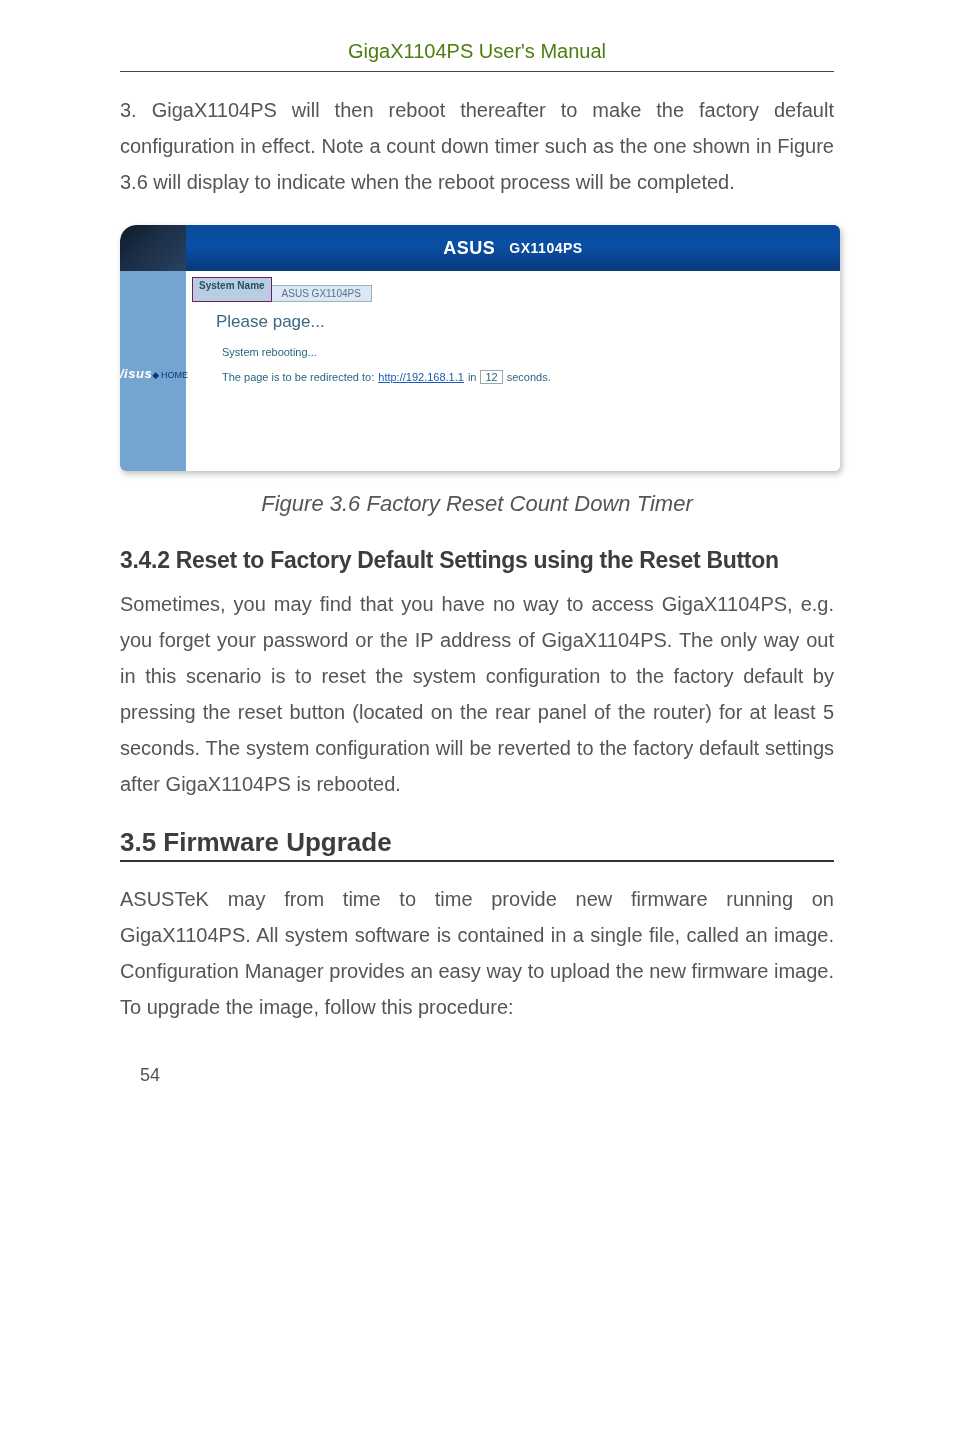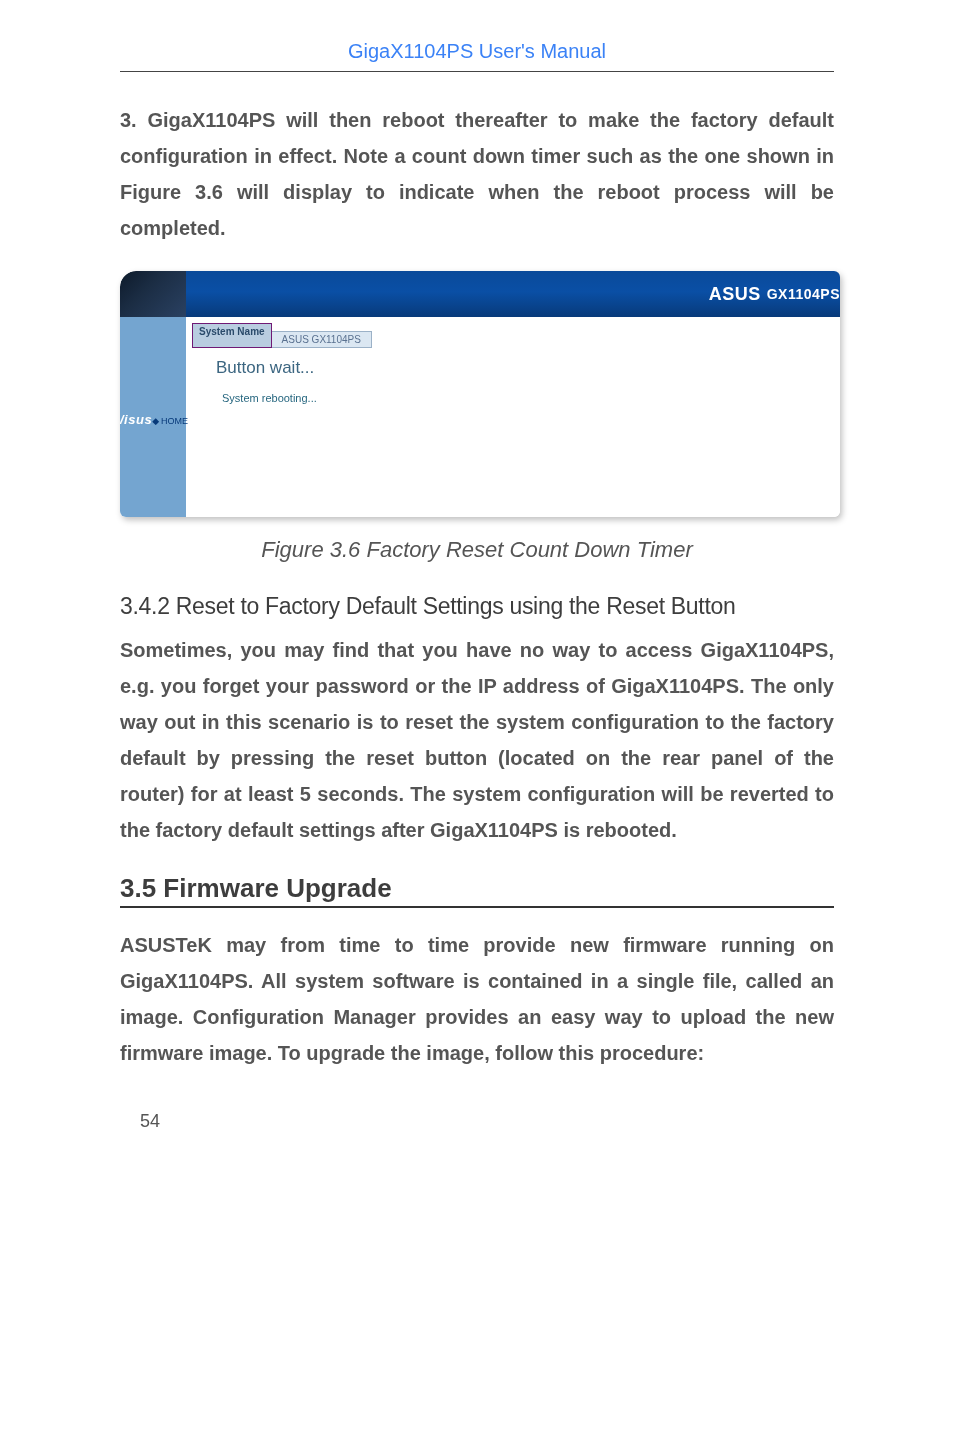--- a/index.html
+++ b/index.html
@@ -7,32 +7,31 @@
       width: 954px;
       height: 1431px;
       background: #ffffff;
       padding: 40px 120px 60px 120px;
       font-family: Arial, Helvetica, sans-serif;
       color: #555555;
     }
     .doc-header {
       text-align: center;
       font-size: 20px;
-      color: #3b82f6;
+      color: #4d7c0f;
       padding-bottom: 8px;
       border-bottom: 1px solid #444;
-      margin-bottom: 30px;
+      margin-bottom: 20px;
     }
     .paragraph {
       font-size: 20px;
       line-height: 1.8;
       text-align: justify;
       color: #555555;
       margin-bottom: 25px;
-      font-weight: bold;
     }
     .screenshot {
       width: 720px;
       margin: 20px 0 10px 0;
       border-radius: 16px 6px 6px 6px;
       overflow: hidden;
       background: #ffffff;
       box-shadow: 2px 3px 6px rgba(0,0,0,0.25);
     }
     .screenshot-top {
@@ -42,22 +41,23 @@
     .screenshot-corner {
       width: 66px;
       background: linear-gradient(135deg, #0d1a2a 0%, #1b2d44 40%, #2a4162 100%);
       border-top-left-radius: 16px;
     }
     .screenshot-banner {
       flex: 1;
       background: linear-gradient(180deg, #0a4a9a 0%, #0a4fa5 45%, #083a7a 100%);
       display: flex;
       align-items: center;
-      justify-content: flex-end;
+      justify-content: center;
       position: relative;
+      gap: 8px;
     }
     .screenshot-banner .title-asus {
       color: #fff;
       font-weight: 700;
       font-size: 18px;
       letter-spacing: 0.5px;
       margin-right: 6px;
     }
     .screenshot-banner .title-model {
       color: #fff;
@@ -158,21 +158,21 @@
       text-align: center;
     }
     .fig-caption {
       text-align: center;
       font-style: italic;
       font-size: 22px;
       color: #555555;
       margin: 20px 0 30px 0;
     }
     .subsection-heading {
-      font-weight: 400;
+      font-weight: 700;
       font-size: 23px;
       color: #3d3d3d;
       margin-bottom: 12px;
       letter-spacing: -0.3px;
     }
     .section-heading {
       font-weight: 700;
       font-size: 26px;
       color: #3d3d3d;
       border-bottom: 2px solid #333;
@@ -212,22 +212,29 @@
         <span>◆</span>
         <span>HOME</span>
       </div>
       <div class="gradient-strip"></div>
     </div>
     <div class="screenshot-right">
       <div class="sysname-row">
         <div class="sysname-label">System Name</div>
         <div class="sysname-value">ASUS GX1104PS</div>
       </div>
-      <div class="please-wait">Button wait...</div>
+      <div class="please-wait">Please page...</div>
       <div class="rebooting">System rebooting...</div>
+      <div class="redirect-line">
+        <span>The page is to be redirected to:</span>
+        <span class="link">http://192.168.1.1</span>
+        <span>in</span>
+        <span class="countdown-box">12</span>
+        <span>seconds.</span>
+      </div>
     </div>
   </div>
 </div>
 
 <div class="fig-caption">Figure 3.6 Factory Reset Count Down Timer</div>
 
 <div class="subsection-heading">3.4.2 Reset to Factory Default Settings using the Reset Button</div>
 
 <p class="paragraph">Sometimes, you may find that you have no way to access GigaX1104PS, e.g. you forget your password or the IP address of GigaX1104PS. The only way out in this scenario is to reset the system configuration to the factory default by pressing the reset button (located on the rear panel of the router) for at least 5 seconds. The system configuration will be reverted to the factory default settings after GigaX1104PS is rebooted.</p>
 

